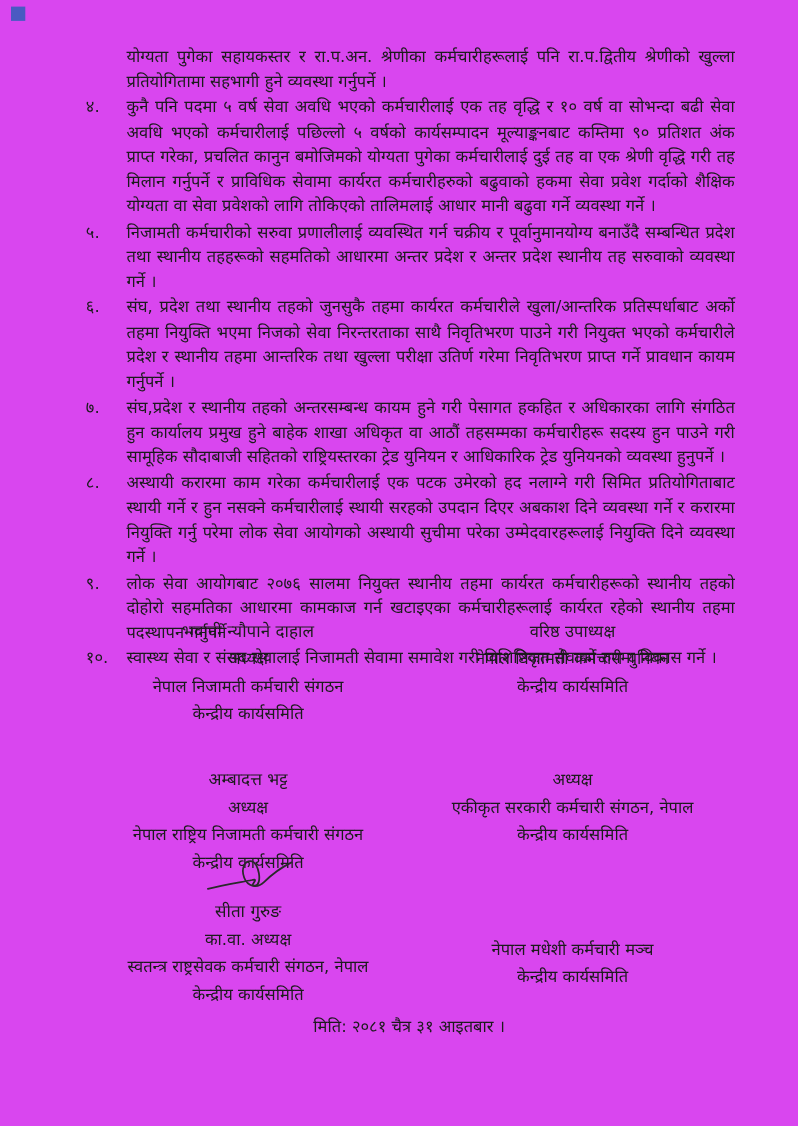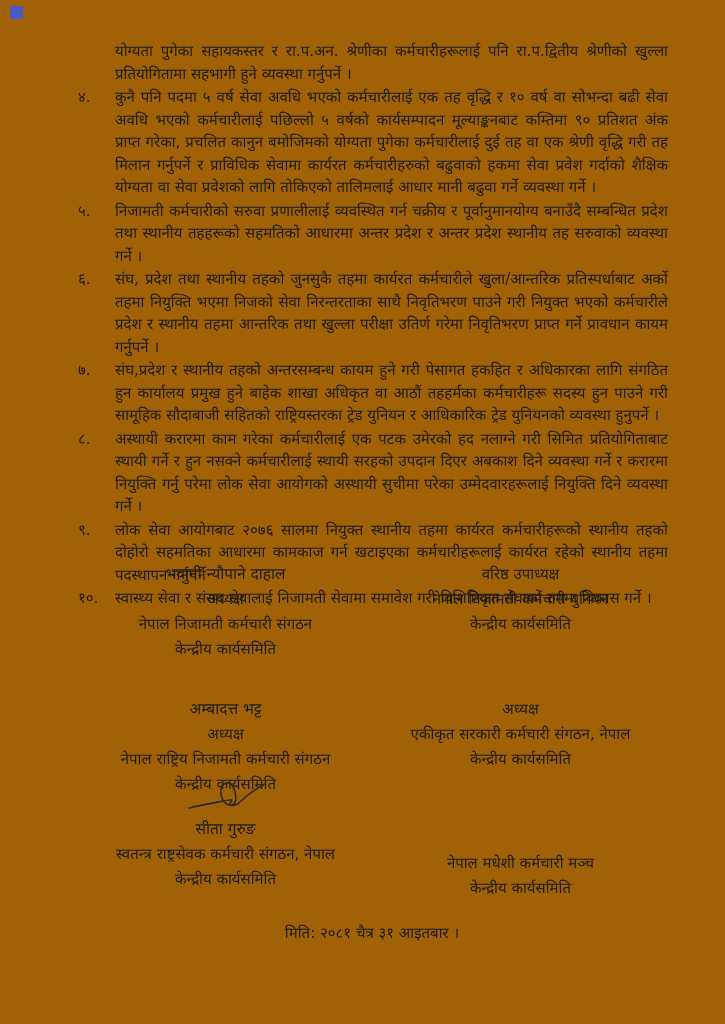--- a/index.html
+++ b/index.html
@@ -1,20 +1,20 @@
 <!DOCTYPE html>
 <html><head>
 <meta charset="utf-8">
 <style>
   html, body { margin: 0; padding: 0; background: #ffffff; }
   .page {
     position: relative;
     width: 725px;
     height: 1024px;
-    background: #a16207;
+    background: #d946ef;
     font-family: "DejaVu Sans", "Liberation Sans", sans-serif;
     color: #1b1b1b;
     overflow: hidden;
   }
   .corner-marker {
     position: absolute;
     left: 10px; top: 6px;
     width: 13px; height: 13px;
     background: #4a5ac2;
   }
@@ -90,21 +90,21 @@
     <div class="item">
       <span class="num">५.</span>
       <span class="txt">निजामती कर्मचारीको सरुवा प्रणालीलाई व्यवस्थित गर्न चक्रीय र पूर्वानुमानयोग्य बनाउँदै सम्बन्धित प्रदेश तथा स्थानीय तहहरूको सहमतिको आधारमा अन्तर प्रदेश र अन्तर प्रदेश स्थानीय तह सरुवाको व्यवस्था गर्ने ।</span>
     </div>
     <div class="item">
       <span class="num">६.</span>
       <span class="txt">संघ, प्रदेश तथा स्थानीय तहको जुनसुकै तहमा कार्यरत कर्मचारीले खुला/आन्तरिक प्रतिस्पर्धाबाट अर्को तहमा नियुक्ति भएमा निजको सेवा निरन्तरताका साथै निवृतिभरण पाउने गरी नियुक्त भएको कर्मचारीले प्रदेश र स्थानीय तहमा आन्तरिक तथा खुल्ला परीक्षा उतिर्ण गरेमा निवृतिभरण प्राप्त गर्ने प्रावधान कायम गर्नुपर्ने ।</span>
     </div>
     <div class="item">
       <span class="num">७.</span>
-      <span class="txt">संघ,प्रदेश र स्थानीय तहको अन्तरसम्बन्ध कायम हुने गरी पेसागत हकहित र अधिकारका लागि संगठित हुन कार्यालय प्रमुख हुने बाहेक शाखा अधिकृत वा आठौं तहहर्मका कर्मचारीहरू सदस्य हुन पाउने गरी सामूहिक सौदाबाजी सहितको राष्ट्रियस्तरका ट्रेड युनियन र आधिकारिक ट्रेड युनियनको व्यवस्था हुनुपर्ने ।</span>
+      <span class="txt">संघ,प्रदेश र स्थानीय तहको अन्तरसम्बन्ध कायम हुने गरी पेसागत हकहित र अधिकारका लागि संगठित हुन कार्यालय प्रमुख हुने बाहेक शाखा अधिकृत वा आठौं तहसम्मका कर्मचारीहरू सदस्य हुन पाउने गरी सामूहिक सौदाबाजी सहितको राष्ट्रियस्तरका ट्रेड युनियन र आधिकारिक ट्रेड युनियनको व्यवस्था हुनुपर्ने ।</span>
     </div>
     <div class="item">
       <span class="num">८.</span>
       <span class="txt">अस्थायी करारमा काम गरेका कर्मचारीलाई एक पटक उमेरको हद नलाग्ने गरी सिमित प्रतियोगिताबाट स्थायी गर्ने र हुन नसक्ने कर्मचारीलाई स्थायी सरहको उपदान दिएर अबकाश दिने व्यवस्था गर्ने र करारमा नियुक्ति गर्नु परेमा लोक सेवा आयोगको अस्थायी सुचीमा परेका उम्मेदवारहरूलाई नियुक्ति दिने व्यवस्था गर्ने ।</span>
     </div>
     <div class="item">
       <span class="num">९.</span>
       <span class="txt">लोक सेवा आयोगबाट २०७६ सालमा नियुक्त स्थानीय तहमा कार्यरत कर्मचारीहरूको स्थानीय तहको दोहोरो सहमतिका आधारमा कामकाज गर्न खटाइएका कर्मचारीहरूलाई कार्यरत रहेको स्थानीय तहमा पदस्थापन गर्नुपर्ने</span>
     </div>
     <div class="item">
@@ -136,20 +136,21 @@
     <div>एकीकृत सरकारी कर्मचारी संगठन, नेपाल</div>
     <div>केन्द्रीय कार्यसमिति</div>
   </div>
 
   <svg class="signature-mark" viewBox="0 0 85 38" fill="none" xmlns="http://www.w3.org/2000/svg">
     <path d="M4 30 C 20 26, 34 24, 44 22 C 52 20, 40 28, 47 27 C 54 26, 50 6, 44 5 C 37 4, 34 12, 37 20 C 40 28, 49 30, 55 24 C 60 19, 66 13, 80 6" stroke="#2a2a2a" stroke-width="1.6" stroke-linecap="round"></path>
   </svg>
 
   <div class="sig-col sig-left row3l">
     <div class="sig-name">सीता गुरुङ</div>
+    <div>का.वा. अध्यक्ष</div>
     <div>स्वतन्त्र राष्ट्रसेवक कर्मचारी संगठन, नेपाल</div>
     <div>केन्द्रीय कार्यसमिति</div>
   </div>
   <div class="sig-col sig-right row3r">
     <div>नेपाल मधेशी कर्मचारी मञ्च</div>
     <div>केन्द्रीय कार्यसमिति</div>
   </div>
 
   <div class="date-line">मिति: २०८१ चैत्र ३१ आइतबार ।</div>
 

